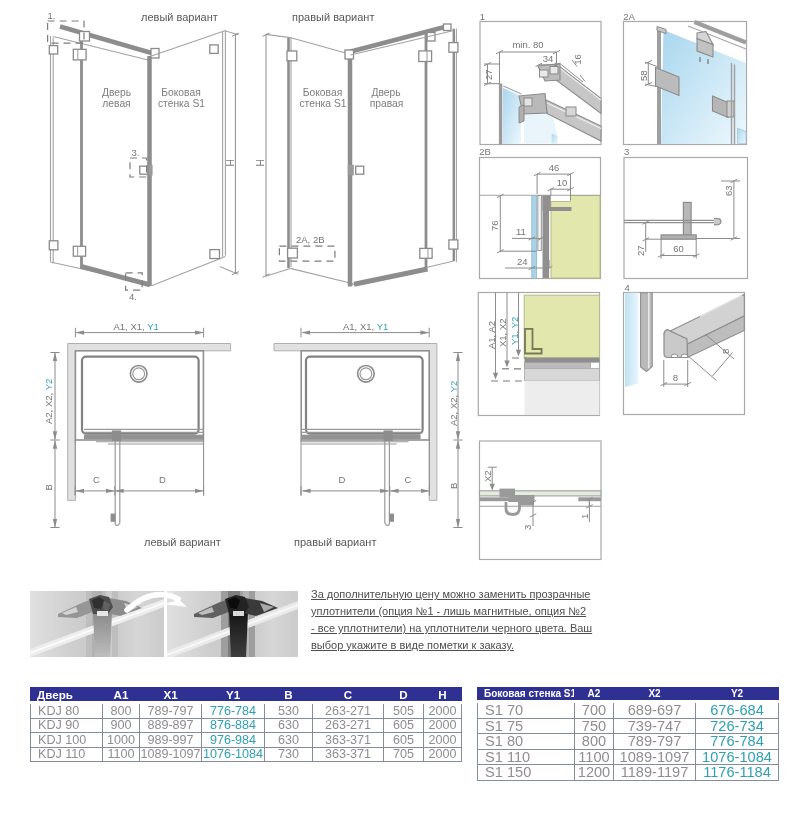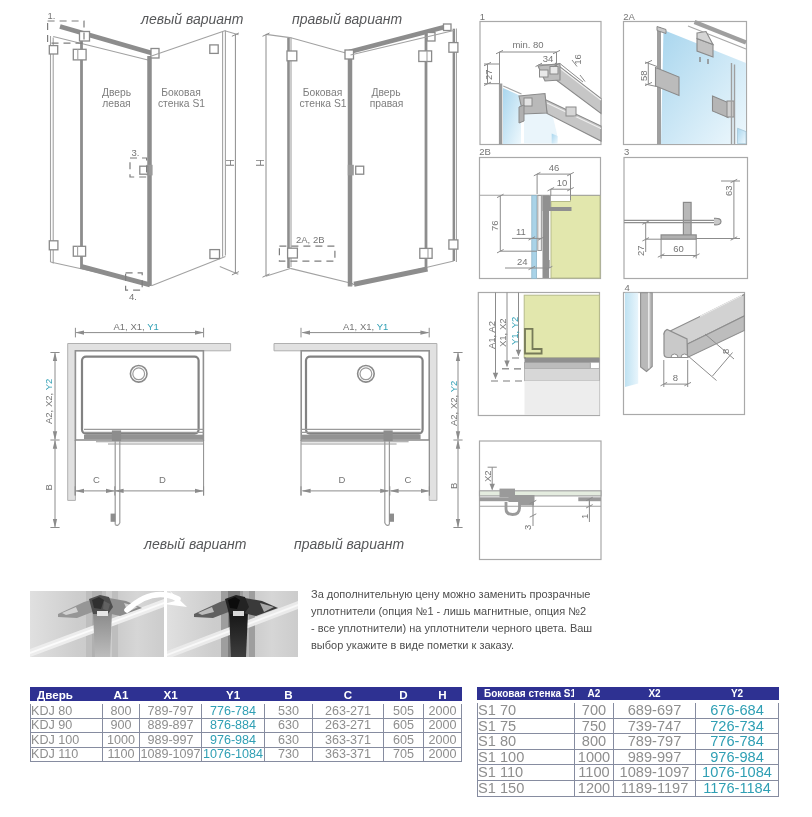--- a/index.html
+++ b/index.html
@@ -1,23 +1,23 @@
 <!DOCTYPE html>
 <html><head>
 <meta charset="utf-8">
 <style>
 html,body{margin:0;padding:0;background:#fff;}
 #page{position:relative;width:812px;height:817px;background:#fff;overflow:hidden;font-family:"Liberation Sans",sans-serif;}
-.cap{position:absolute;color:#57585a;font-size:14px;white-space:nowrap;font-style:italic;}
+.cap{position:absolute;color:#57585a;font-size:11px;white-space:nowrap;}
 #art{position:absolute;left:0;top:0;}
 .txt{position:absolute;color:#4e4e4e;font-size:11px;line-height:17px;}
 table{position:absolute;border-collapse:collapse;table-layout:fixed;}
 th{background:#2e3192;color:#fff;font-weight:bold;border:1px solid #2e3192;border-bottom:3px solid #fff;padding:0;line-height:1;overflow:hidden;}
 td{color:#8e8e8e;text-align:center;border:1px solid #868ca0;padding:0;background:#fff;overflow:hidden;white-space:nowrap;line-height:1;}
-td.nm{text-align:left;}
+td.nm{text-align:left;padding-left:7px;}
 th.nm{text-align:left;padding-left:6px;}
 .tl{color:#2f9fb4;text-decoration-thickness:1px;text-underline-offset:1px;}
 #t1{left:30px;top:687px;width:431px;}
 #t1 th{height:13px;font-size:11.6px;white-space:nowrap;}
 #t1 td{height:13.6px;font-size:12.6px;}
 #t2{left:477px;top:687px;width:302px;}
 #t2 th{height:12px;font-size:10px;white-space:nowrap;}
 #t2 td{height:13.5px;font-size:14.6px;}
 </style>
 </head>
@@ -25,21 +25,21 @@
 <div id="page">
 
 <div class="cap" style="left:141px;top:11px;">левый вариант</div>
 
 <div class="cap" style="left:292px;top:11px;">правый вариант</div>
 
 <div class="cap" style="left:144px;top:536px;">левый вариант</div>
 
 <div class="cap" style="left:294px;top:536px;">правый вариант</div>
 
-<div class="txt" style="left:311px;top:586px;width:320px;">За дополнительную цену можно заменить прозрачные<br>уплотнители (опция №1 - лишь магнитные, опция №2<br>- все уплотнители) на уплотнители черного цвета. Ваш<br>выбор укажите в виде пометки к заказу.</div>
+<div class="txt" style="left:311px;top:586px;width:320px;text-decoration:underline;">За дополнительную цену можно заменить прозрачные<br>уплотнители (опция №1 - лишь магнитные, опция №2<br>- все уплотнители) на уплотнители черного цвета. Ваш<br>выбор укажите в виде пометки к заказу.</div>
 
 <table id="t1">
 <colgroup>
         <col style="width:72px">
         <col style="width:37px">
         <col style="width:62px">
         <col style="width:63px">
         <col style="width:48px">
         <col style="width:71px">
         <col style="width:40px">
@@ -123,26 +123,20 @@
           <td class="nm">S1 75</td>
           <td>750</td>
           <td>739-747</td>
           <td class="tl">726-734</td>
         </tr>
 <tr>
           <td class="nm">S1 80</td>
           <td>800</td>
           <td>789-797</td>
           <td class="tl">776-784</td>
-        </tr>
-<tr>
-          <td class="nm">S1 100</td>
-          <td>1000</td>
-          <td>989-997</td>
-          <td class="tl">976-984</td>
         </tr>
 <tr>
           <td class="nm">S1 110</td>
           <td>1100</td>
           <td>1089-1097</td>
           <td class="tl">1076-1084</td>
         </tr>
 <tr>
           <td class="nm">S1 150</td>
           <td>1200</td>

